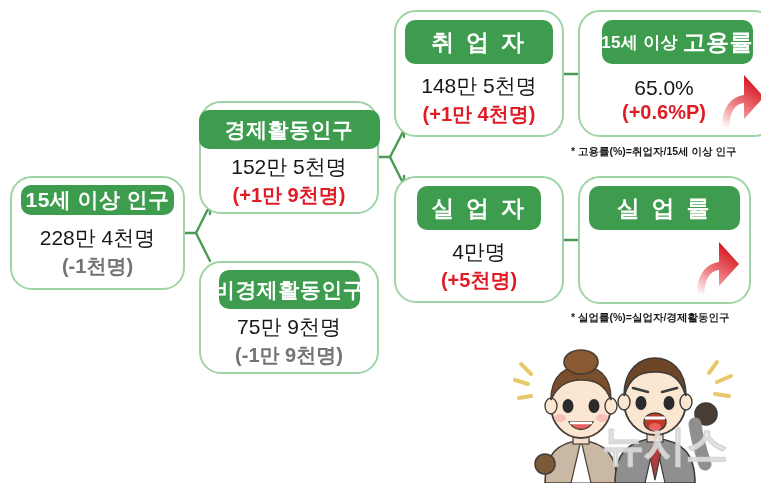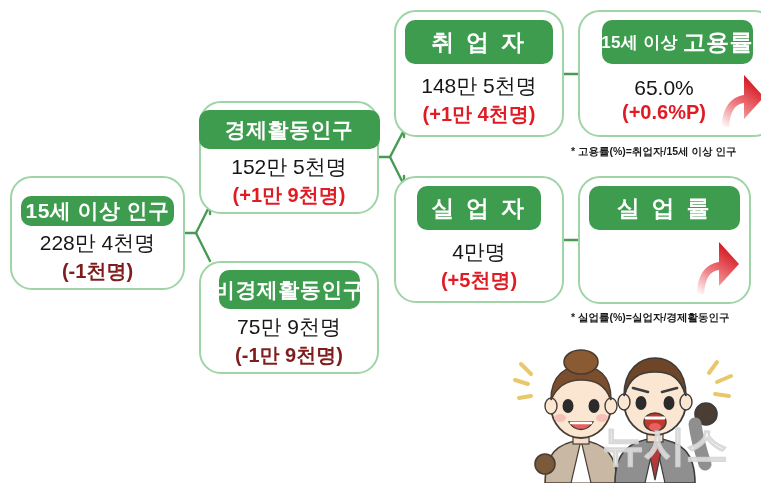--- a/index.html
+++ b/index.html
@@ -65,25 +65,25 @@
     color: #161616;
     font-weight: normal;
     white-space: nowrap;
   }
   .value-delta {
     font-weight: bold;
     white-space: nowrap;
     margin-top: 1px;
   }
   .delta-up   { color: #e01b24; }
-  .delta-down { color: #7f1d1d; }
+  .delta-down { color: #737373; }
 
   
   #box-pop15 { left: 10px;  top: 176px; width: 175px; height: 114px; }
-  #box-pop15 .box-header { width: 153px; height: 30px; margin-top: 18px; font-size: 21px; }
+  #box-pop15 .box-header { width: 153px; height: 30px; margin-top: 7px; font-size: 21px; }
   #box-pop15 .value-main { font-size: 21px; }
   #box-pop15 .value-delta { font-size: 20px; }
 
   #box-econ  { left: 199px; top: 101px; width: 180px; height: 113px; }
   #box-econ .box-header { width: 181px; height: 39px; margin-top: 7px; font-size: 21px; }
   #box-econ .value-main { font-size: 21px; }
   #box-econ .value-delta { font-size: 20px; }
 
   #box-nonecon { left: 199px; top: 261px; width: 180px; height: 113px; }
   #box-nonecon .box-header { width: 141px; height: 39px; margin-top: 7px; font-size: 21px; }

